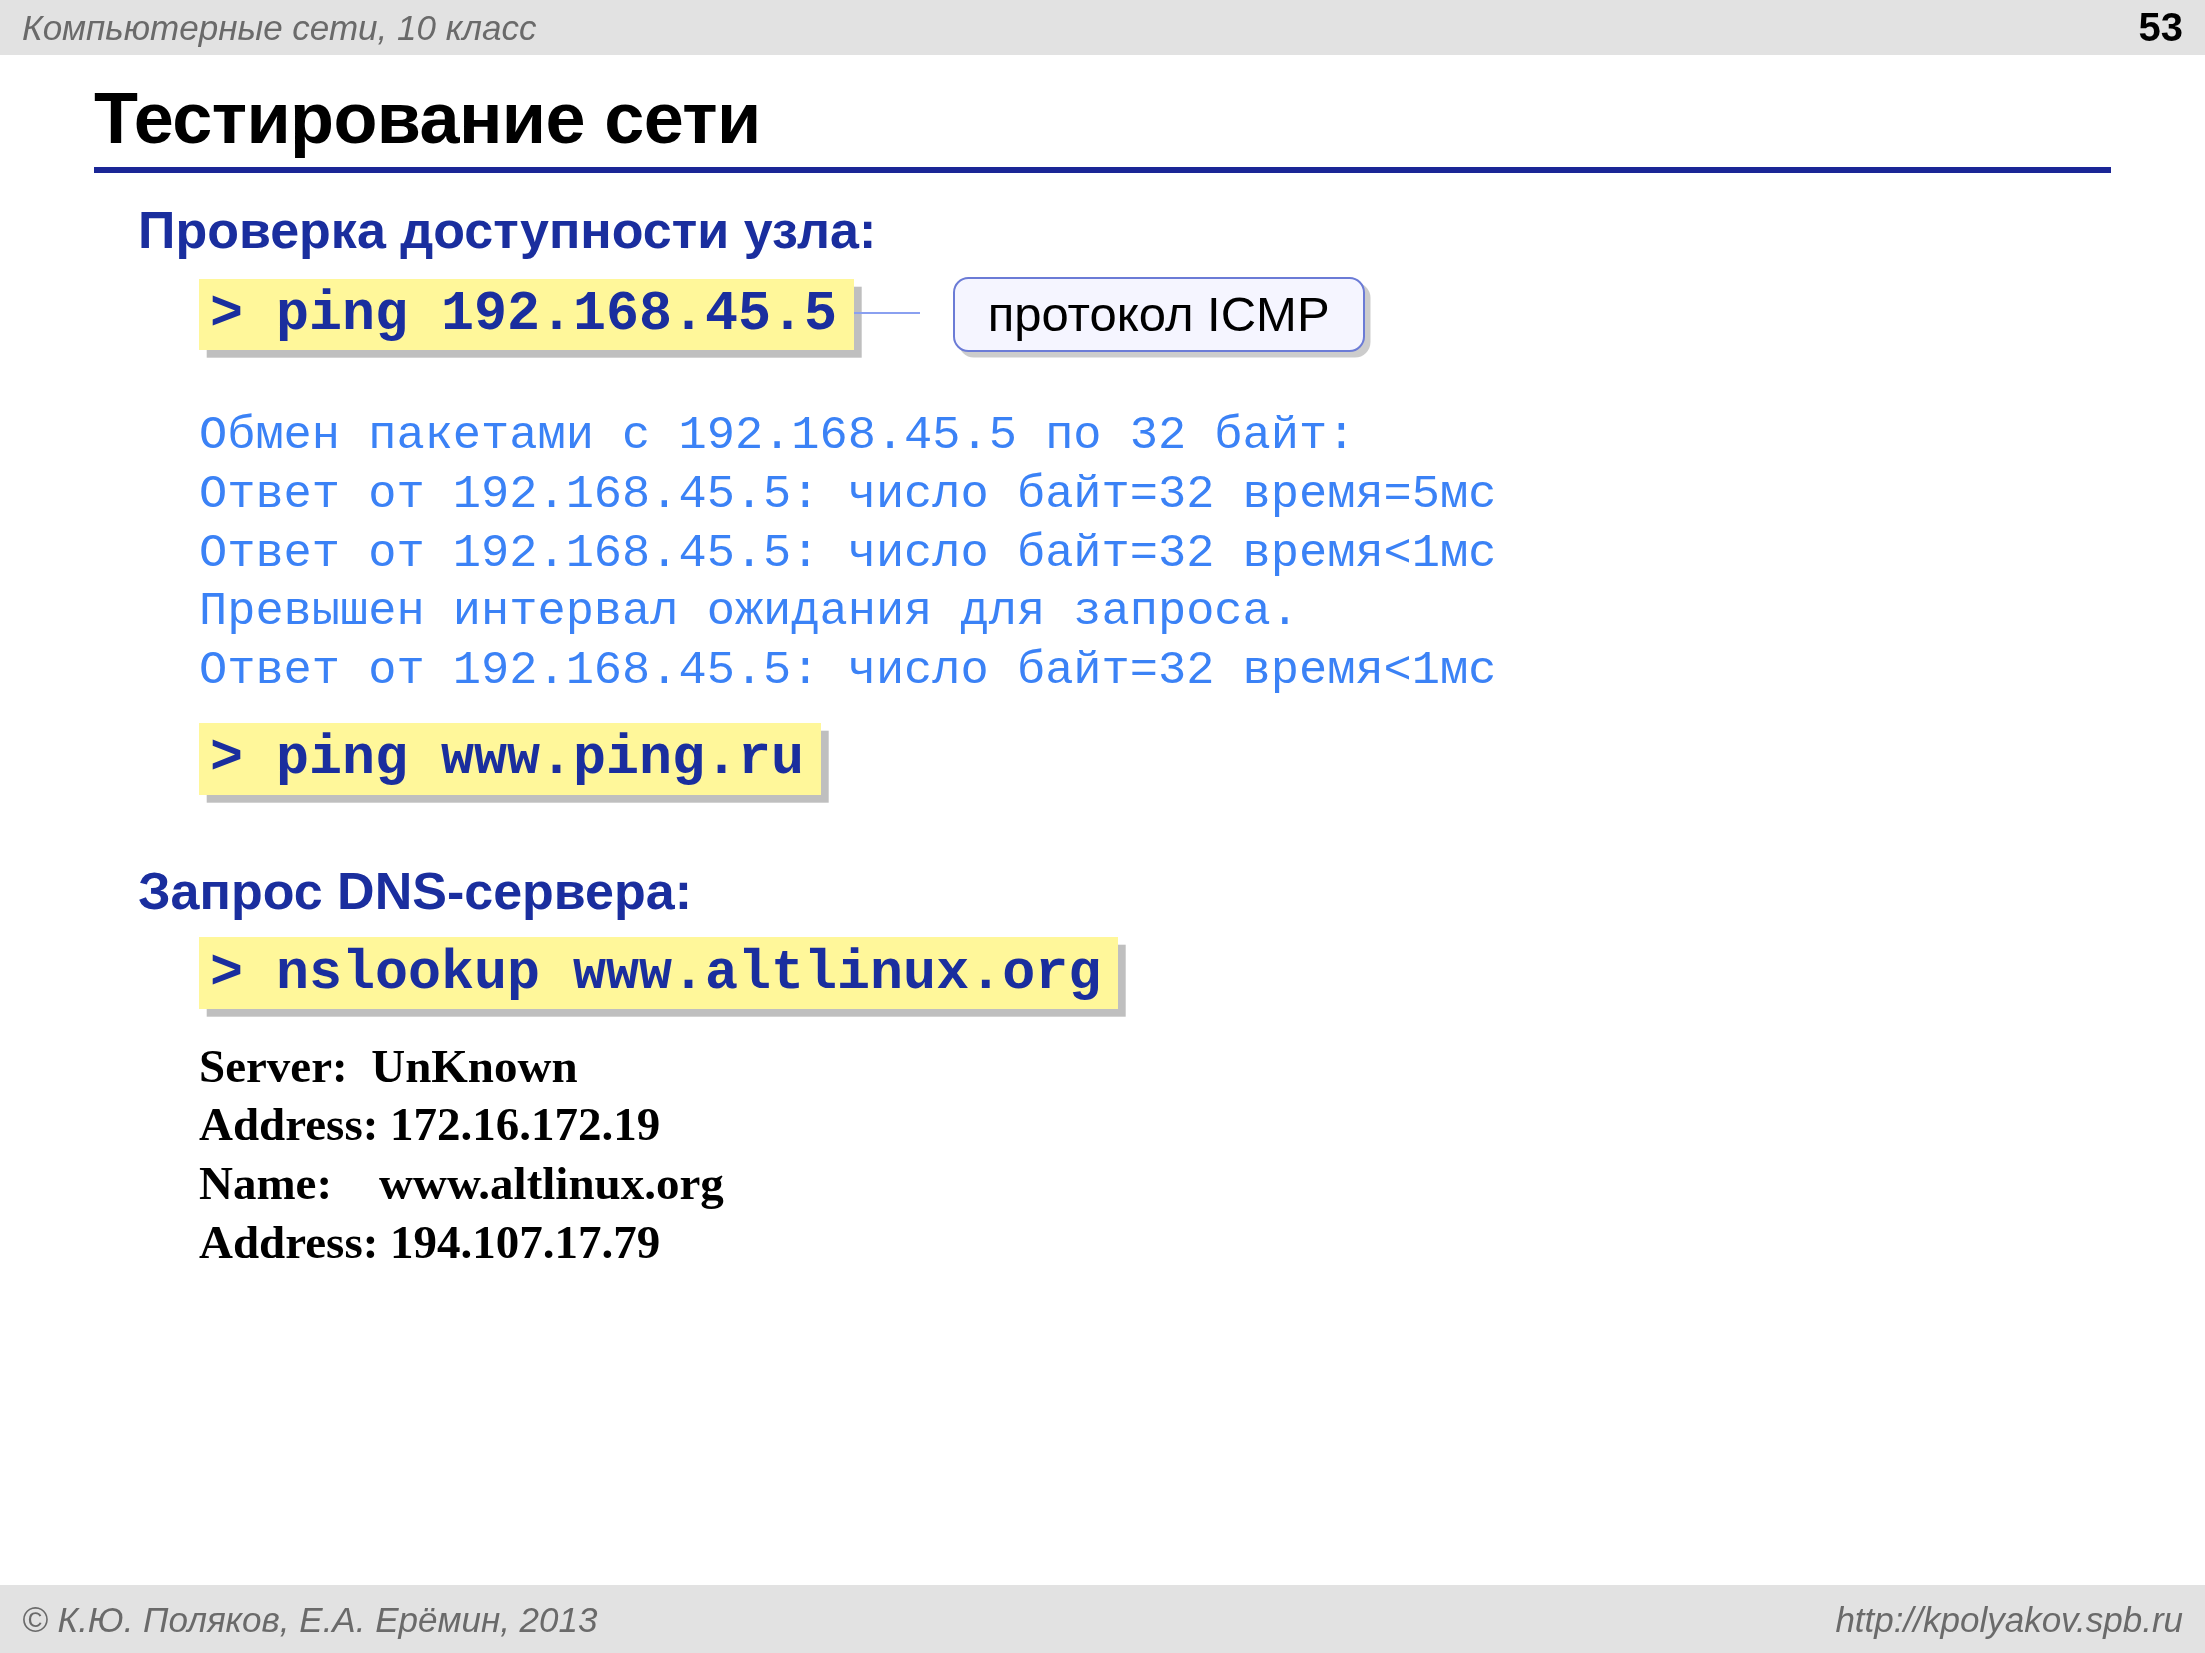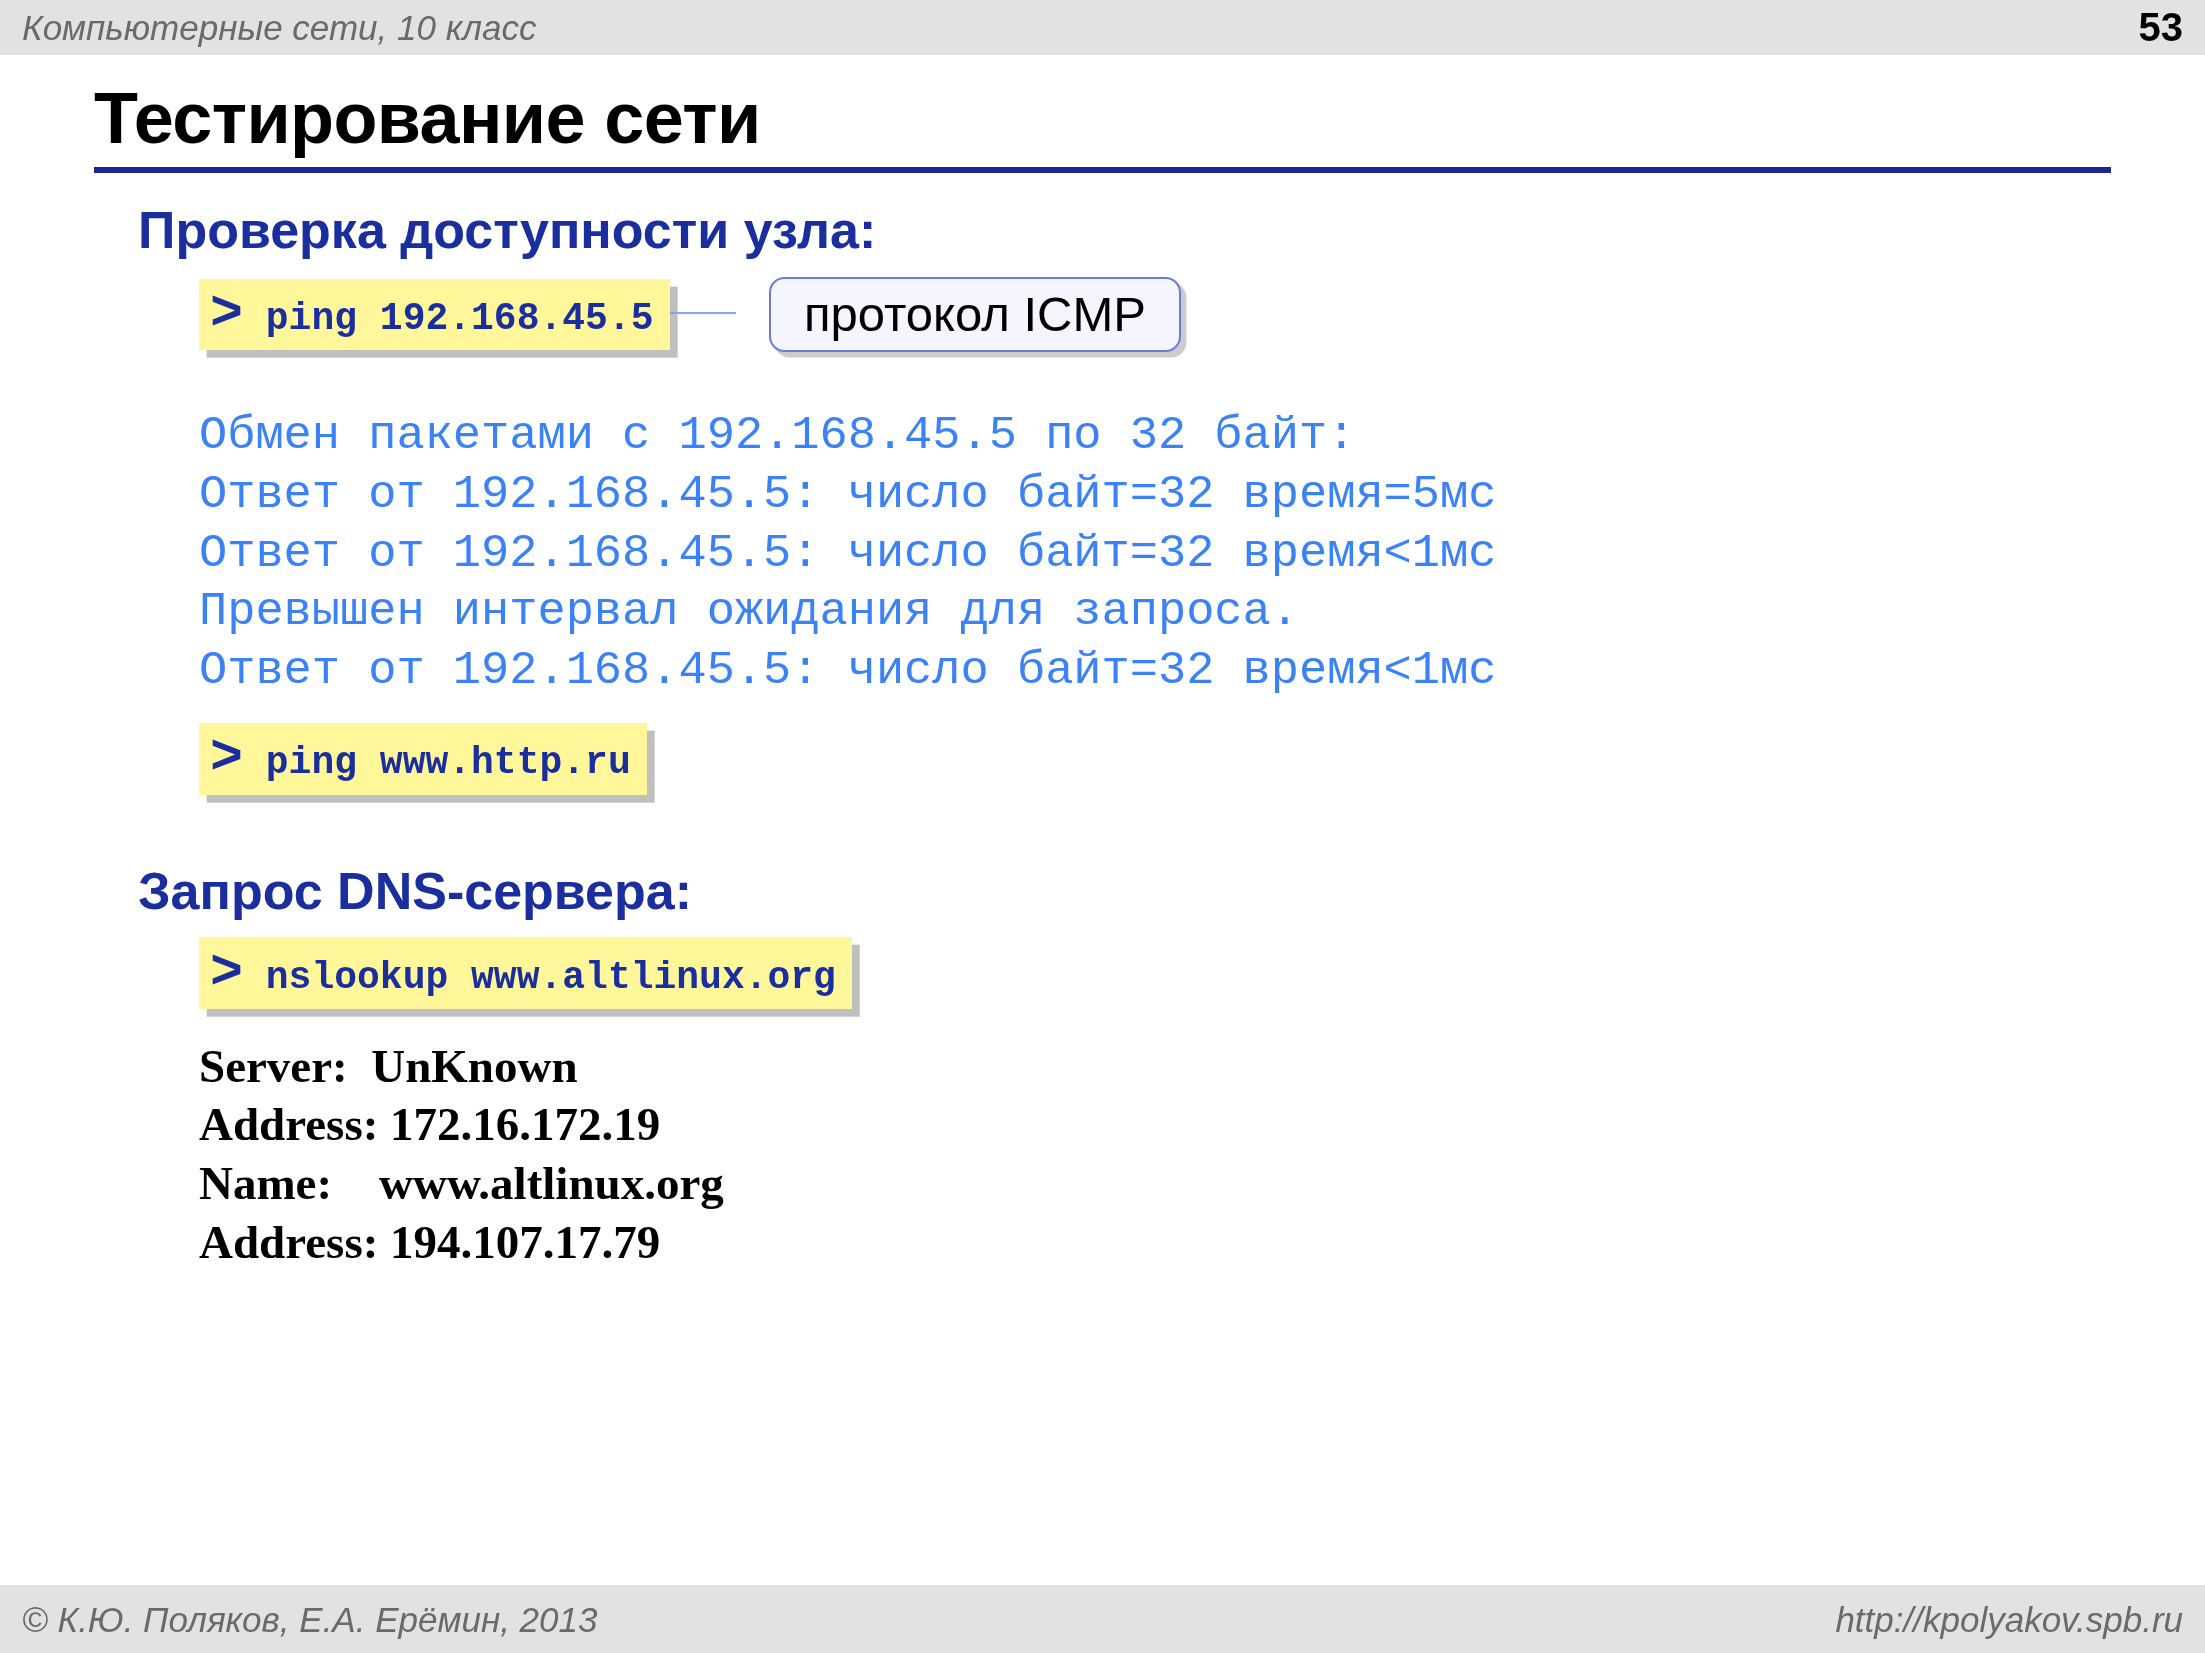--- a/index.html
+++ b/index.html
@@ -68,21 +68,21 @@
   .cmd-box .prompt {
     font-family: "Courier New", Courier, monospace;
     font-weight: bold;
     color: #1a2e9e;
     font-size: 55px;
   }
   .cmd-box .cmd {
     font-family: "Courier New", Courier, monospace;
     font-weight: bold;
     color: #1a2e9e;
-    font-size: 38px;
+    font-size: 55px;
   }
   .callout-line {
     width: 66px;
     height: 4.4px;
     border-top: 2.8px solid #8aa0f0;
     align-self: center;
     margin-left: -33px;
   }
   .callout {
     background: #f5f5ff;
@@ -159,21 +159,21 @@
   </div>
 
   <div class="output">Обмен пакетами с 192.168.45.5 по 32 байт:
 Ответ от 192.168.45.5: число байт=32 время=5мс
 Ответ от 192.168.45.5: число байт=32 время&lt;1мс
 Превышен интервал ожидания для запроса.
 Ответ от 192.168.45.5: число байт=32 время&lt;1мс</div>
 
   <div class="cmd-row cmd-row2">
     <div class="cmd-box">
-      <span class="prompt">&gt;</span><span class="cmd"> ping www.http.ru</span>
+      <span class="prompt">&gt;</span><span class="cmd"> ping www.ping.ru</span>
     </div>
   </div>
 </div>
 
 <div class="section sec2">
   <div class="section-heading">Запрос DNS-сервера:</div>
 
   <div class="cmd-row cmd-row3">
     <div class="cmd-box">
       <span class="prompt">&gt;</span><span class="cmd"> nslookup www.altlinux.org</span>

